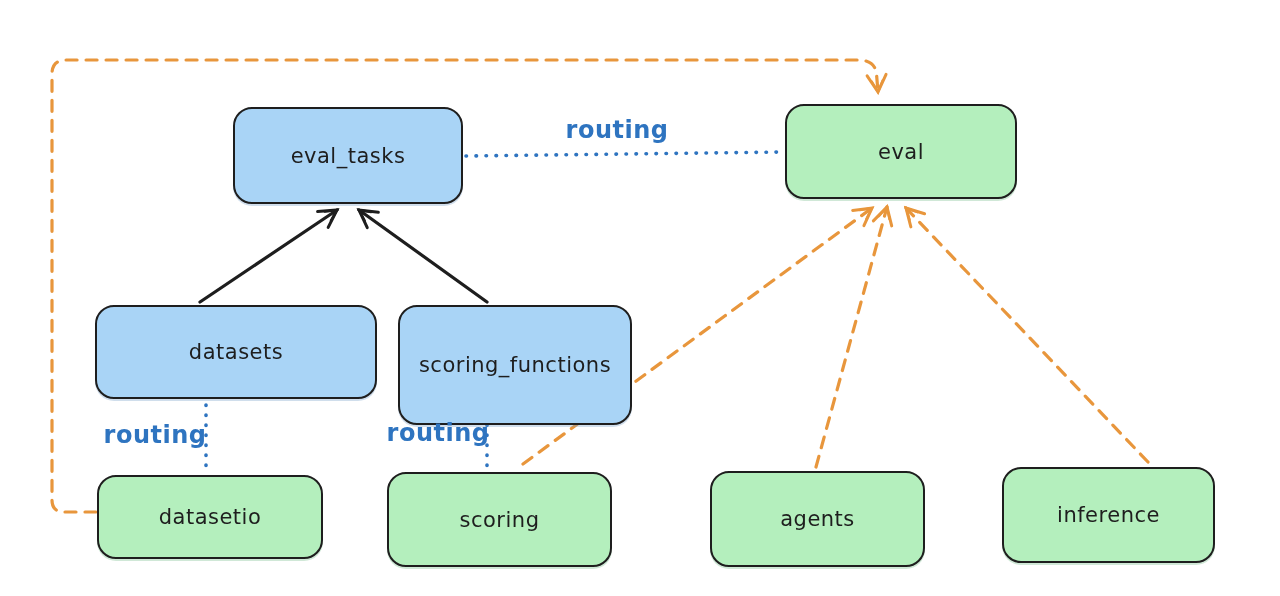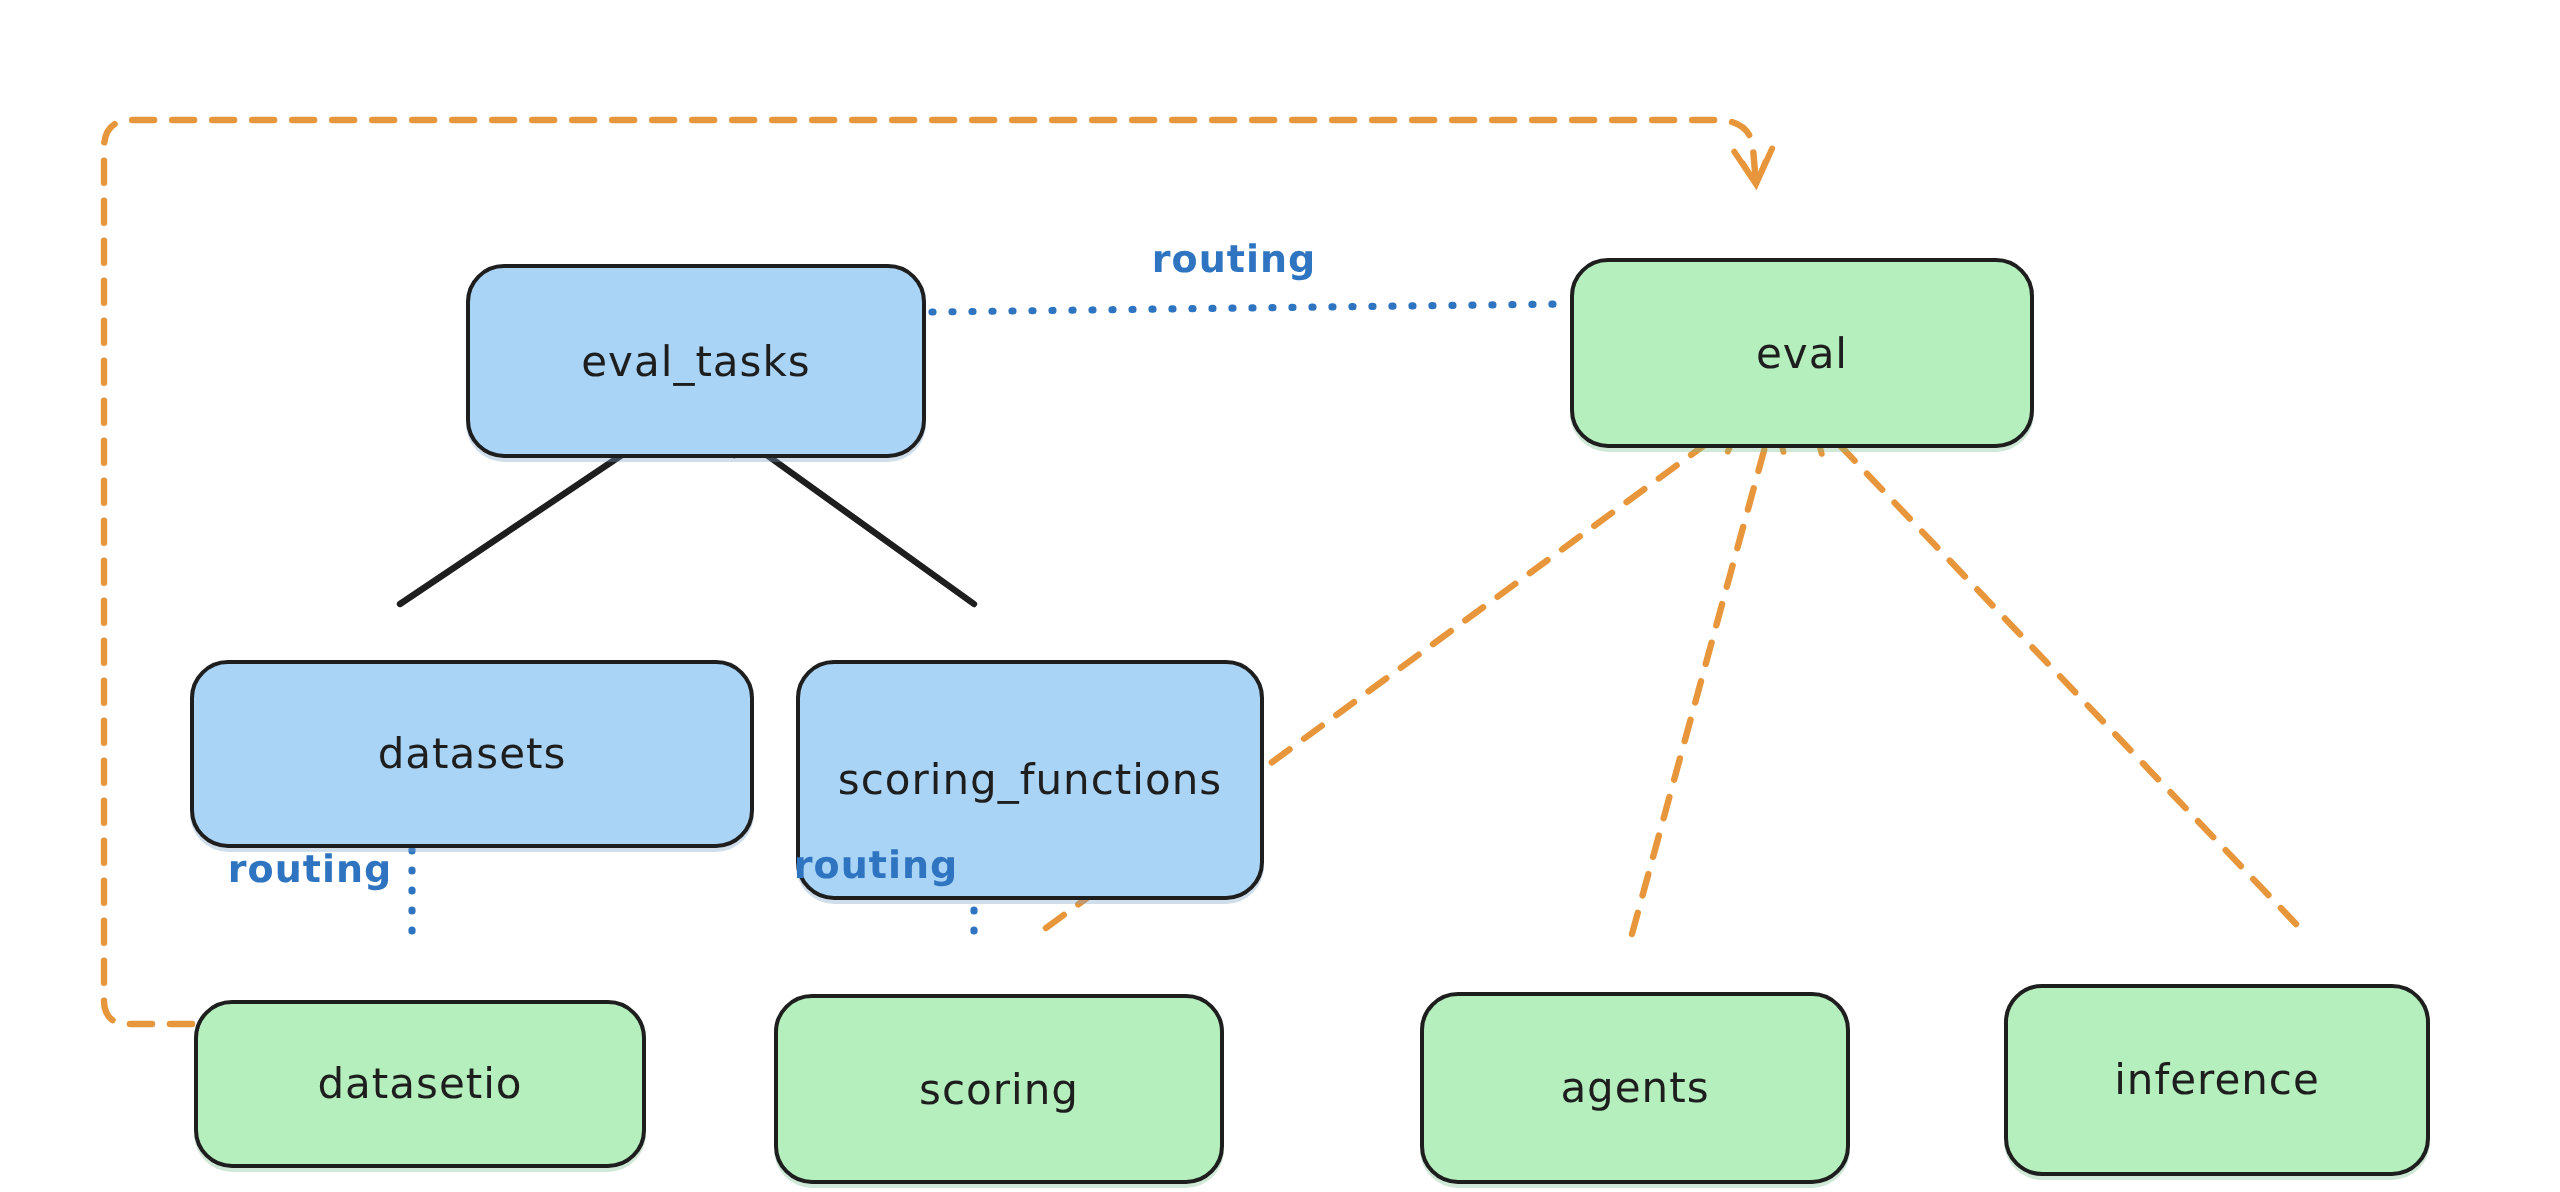--- a/index.html
+++ b/index.html
@@ -26,29 +26,28 @@
   .mk-orange{stroke:var(--orange);fill:none;stroke-linecap:round;}
   .node{
     position:absolute;
     display:flex;align-items:center;justify-content:center;
     border:2.6px solid var(--stroke);
     border-radius:19px;
     box-sizing:border-box;
     color:var(--stroke);
     font-size:21px;
     letter-spacing:0.5px;
-    margin-top:25px;
   }
   .node.blue{background:var(--blue-fill);box-shadow:0 2px 0 rgba(120,160,200,0.35);}
   .node.green{background:var(--green-fill);box-shadow:0 2px 0 rgba(120,190,140,0.35);}
   .routing-label{
     position:absolute;
     transform:translate(-50%,-50%);
     color:var(--routing-blue);
-    font-size:19px;
+    font-size:24px;
     font-weight:600;
     letter-spacing:0.5px;
     white-space:nowrap;
   }
 </style>
 </head>
 <body>
 
 <div class="canvas">
 

